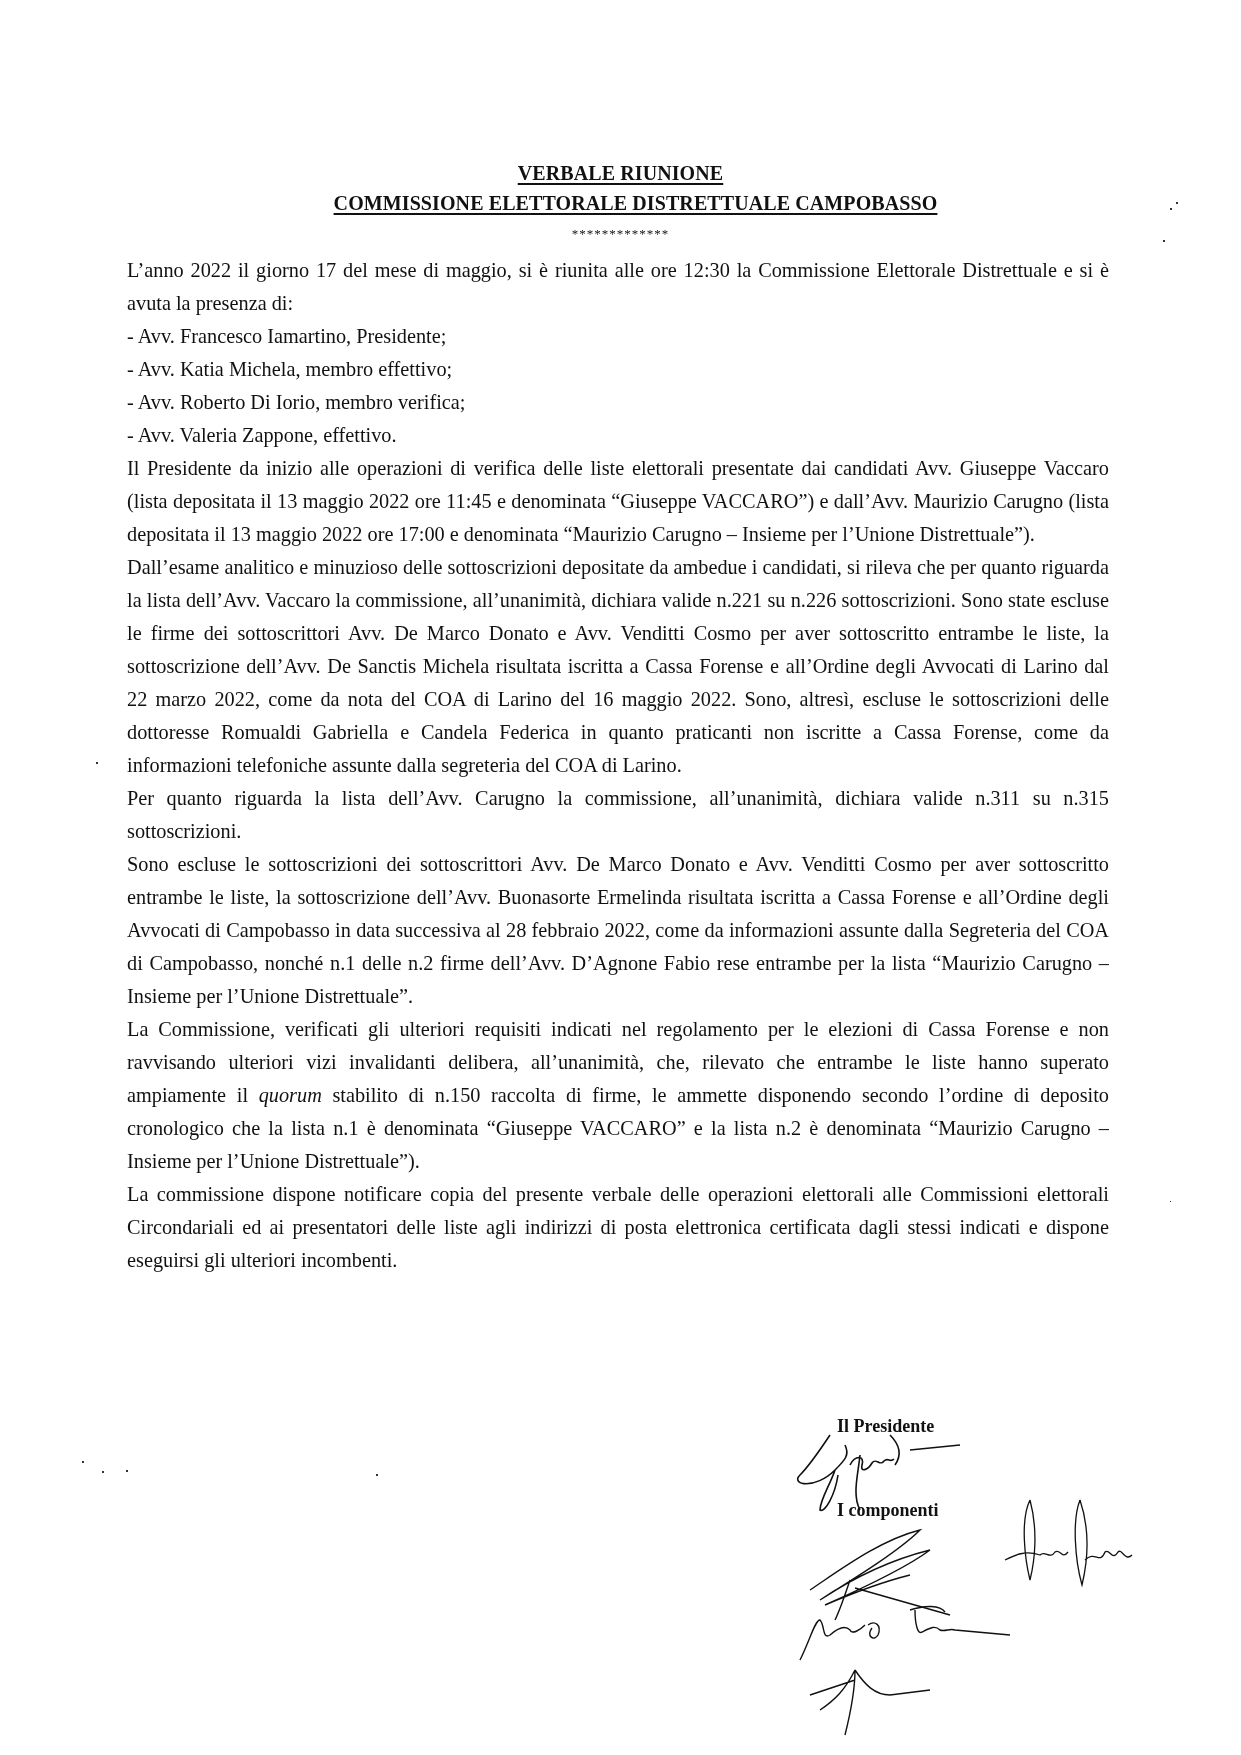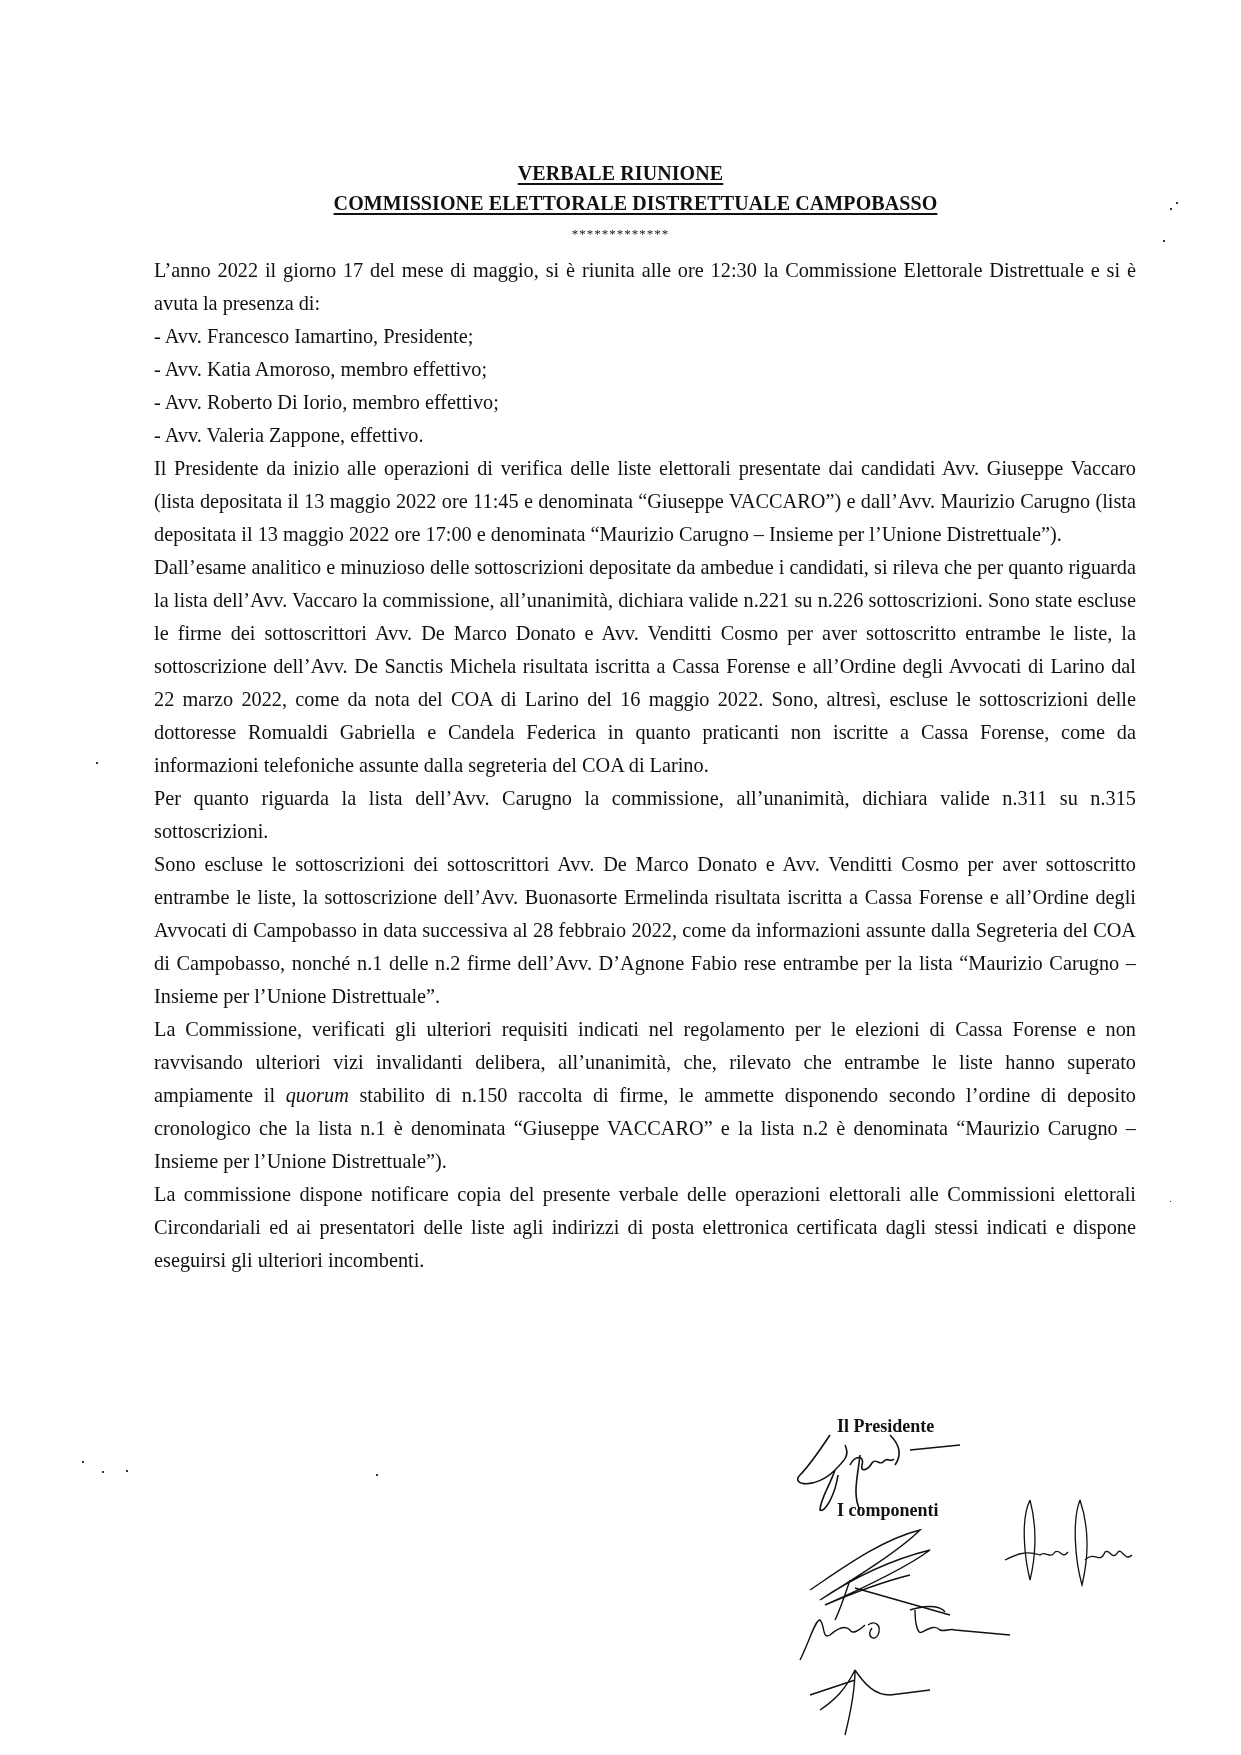--- a/index.html
+++ b/index.html
@@ -3,43 +3,43 @@
 <meta charset="utf-8">
 <style>
   html, body { margin:0; padding:0; background:#ffffff; }
   body { width:1241px; height:1755px; position:relative; overflow:hidden; }
   .page { position:absolute; left:0; top:0; width:1241px; height:1613px; background:#fff; color:#111; font-family:"Liberation Serif","DejaVu Serif",serif; }
   .title { position:absolute; left:0; width:1241px; text-align:center; font-weight:bold; font-size:20px; letter-spacing:0.1px; }
   .title span { text-decoration:underline; text-underline-offset:3px; text-decoration-thickness:2px; }
   .t1 { top:162px; }
   .t2 { top:192px;padding-left:15px; }
   .stars { position:absolute; top:226px; left:0; width:1241px; text-align:center; font-size:13px; letter-spacing:1px; }
-  .body { position:absolute; left:127px; top:254px; width:982px; font-size:20.3px; line-height:33px;margin-left:27px; }
+  .body { position:absolute; left:127px; top:254px; width:982px; font-size:20.3px; line-height:33px; }
   .body p { margin:0; text-align:justify; text-align-last:left; }
   .body p.line-single { text-align:left;font-family:Liberation Serif, serif; }
   .sig { position:absolute; font-weight:bold; font-size:18px; font-family:"Liberation Serif","DejaVu Serif",serif; }
   .sig-pres { left:837px; top:1416px; }
   .sig-comp { left:837px; top:1500px; }
   svg.sign { position:absolute; overflow:visible; }
   .speck { position:absolute; width:2px; height:2px; background:#333; }
 </style>
 </head>
 <body>
 
 <div class="page">
 
   <div class="title t1"><span>VERBALE RIUNIONE</span></div>
   <div class="title t2"><span>COMMISSIONE ELETTORALE DISTRETTUALE CAMPOBASSO</span></div>
   <div class="stars">*************</div>
 
   <div class="body">
     <p>L’anno 2022 il giorno 17 del mese di maggio, si è riunita alle ore 12:30 la Commissione Elettorale Distrettuale e si è avuta la presenza di:</p>
     <p class="line-single">- Avv. Francesco Iamartino, Presidente;</p>
-    <p class="line-single">- Avv. Katia Amoroso, membro effettivo;</p>
-    <p class="line-single">- Avv. Roberto Di Iorio, membro effettivo;</p>
+    <p class="line-single">- Avv. Katia Michela, membro effettivo;</p>
+    <p class="line-single">- Avv. Roberto Di Iorio, membro verifica;</p>
     <p class="line-single">- Avv. Valeria Zappone, effettivo.</p>
     <p>Il Presidente da inizio alle operazioni di verifica delle liste elettorali presentate dai candidati Avv. Giuseppe Vaccaro (lista depositata il 13 maggio 2022 ore 11:45 e denominata “Giuseppe VACCARO”) e dall’Avv. Maurizio Carugno (lista depositata il 13 maggio 2022 ore 17:00 e denominata “Maurizio Carugno – Insieme per l’Unione Distrettuale”).</p>
     <p>Dall’esame analitico e minuzioso delle sottoscrizioni depositate da ambedue i candidati, si rileva che per quanto riguarda la lista dell’Avv. Vaccaro la commissione, all’unanimità, dichiara valide n.221 su n.226 sottoscrizioni. Sono state escluse le firme dei sottoscrittori Avv. De Marco Donato e Avv. Venditti Cosmo per aver sottoscritto entrambe le liste, la sottoscrizione dell’Avv. De Sanctis Michela risultata iscritta a Cassa Forense e all’Ordine degli Avvocati di Larino dal 22 marzo 2022, come da nota del COA di Larino del 16 maggio 2022. Sono, altresì, escluse le sottoscrizioni delle dottoresse Romualdi Gabriella e Candela Federica in quanto praticanti non iscritte a Cassa Forense, come da informazioni telefoniche assunte dalla segreteria del COA di Larino.</p>
     <p>Per quanto riguarda la lista dell’Avv. Carugno la commissione, all’unanimità, dichiara valide n.311 su n.315 sottoscrizioni.</p>
     <p>Sono escluse le sottoscrizioni dei sottoscrittori Avv. De Marco Donato e Avv. Venditti Cosmo per aver sottoscritto entrambe le liste, la sottoscrizione dell’Avv. Buonasorte Ermelinda risultata iscritta a Cassa Forense e all’Ordine degli Avvocati di Campobasso in data successiva al 28 febbraio 2022, come da informazioni assunte dalla Segreteria del COA di Campobasso, nonché n.1 delle n.2 firme dell’Avv. D’Agnone Fabio rese entrambe per la lista “Maurizio Carugno – Insieme per l’Unione Distrettuale”.</p>
     <p><span>La Commissione, verificati gli ulteriori requisiti indicati nel regolamento per le elezioni di Cassa Forense e non ravvisando ulteriori vizi invalidanti delibera, all’unanimità, che, rilevato che entrambe le liste hanno superato ampiamente il </span><i>quorum</i><span> stabilito di n.150 raccolta di firme, le ammette disponendo secondo l’ordine di deposito cronologico che la lista n.1 è denominata “Giuseppe VACCARO” e la lista n.2 è denominata “Maurizio Carugno – Insieme per l’Unione Distrettuale”).</span></p>
     <p>La commissione dispone notificare copia del presente verbale delle operazioni elettorali alle Commissioni elettorali Circondariali ed ai presentatori delle liste agli indirizzi di posta elettronica certificata dagli stessi indicati e dispone eseguirsi gli ulteriori incombenti.</p>
   </div>
 
   <div class="sig sig-pres">Il Presidente</div>

